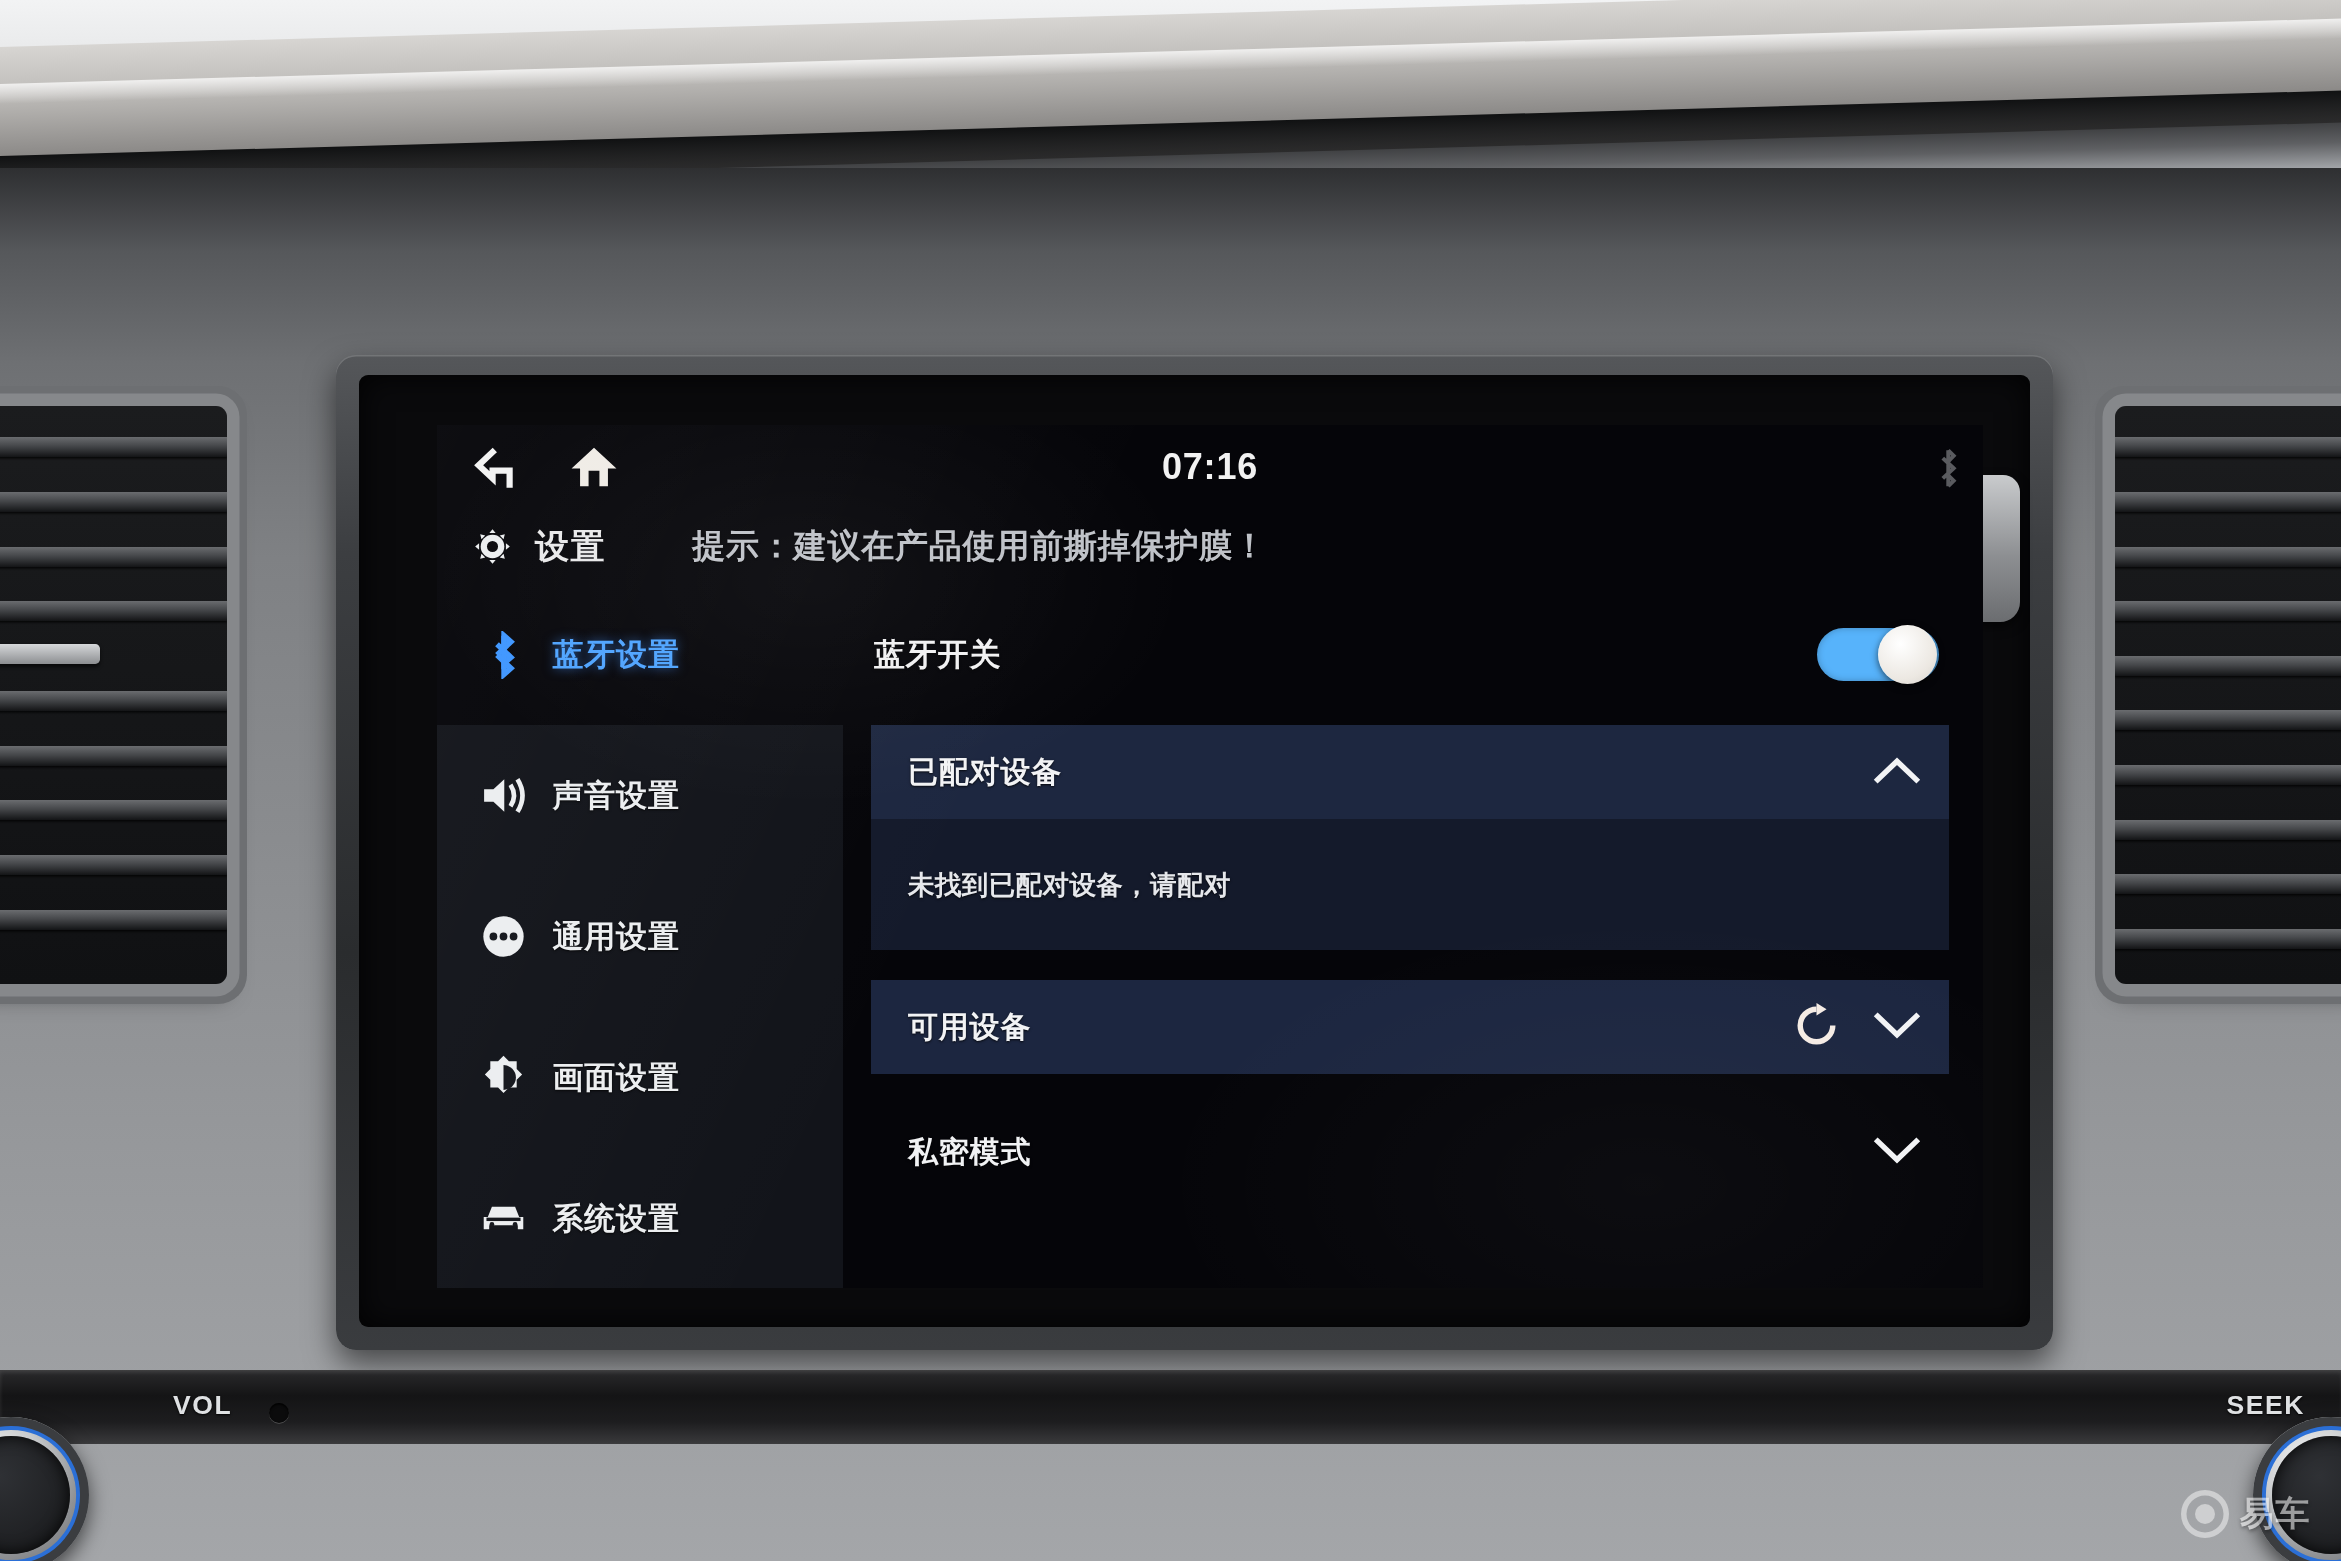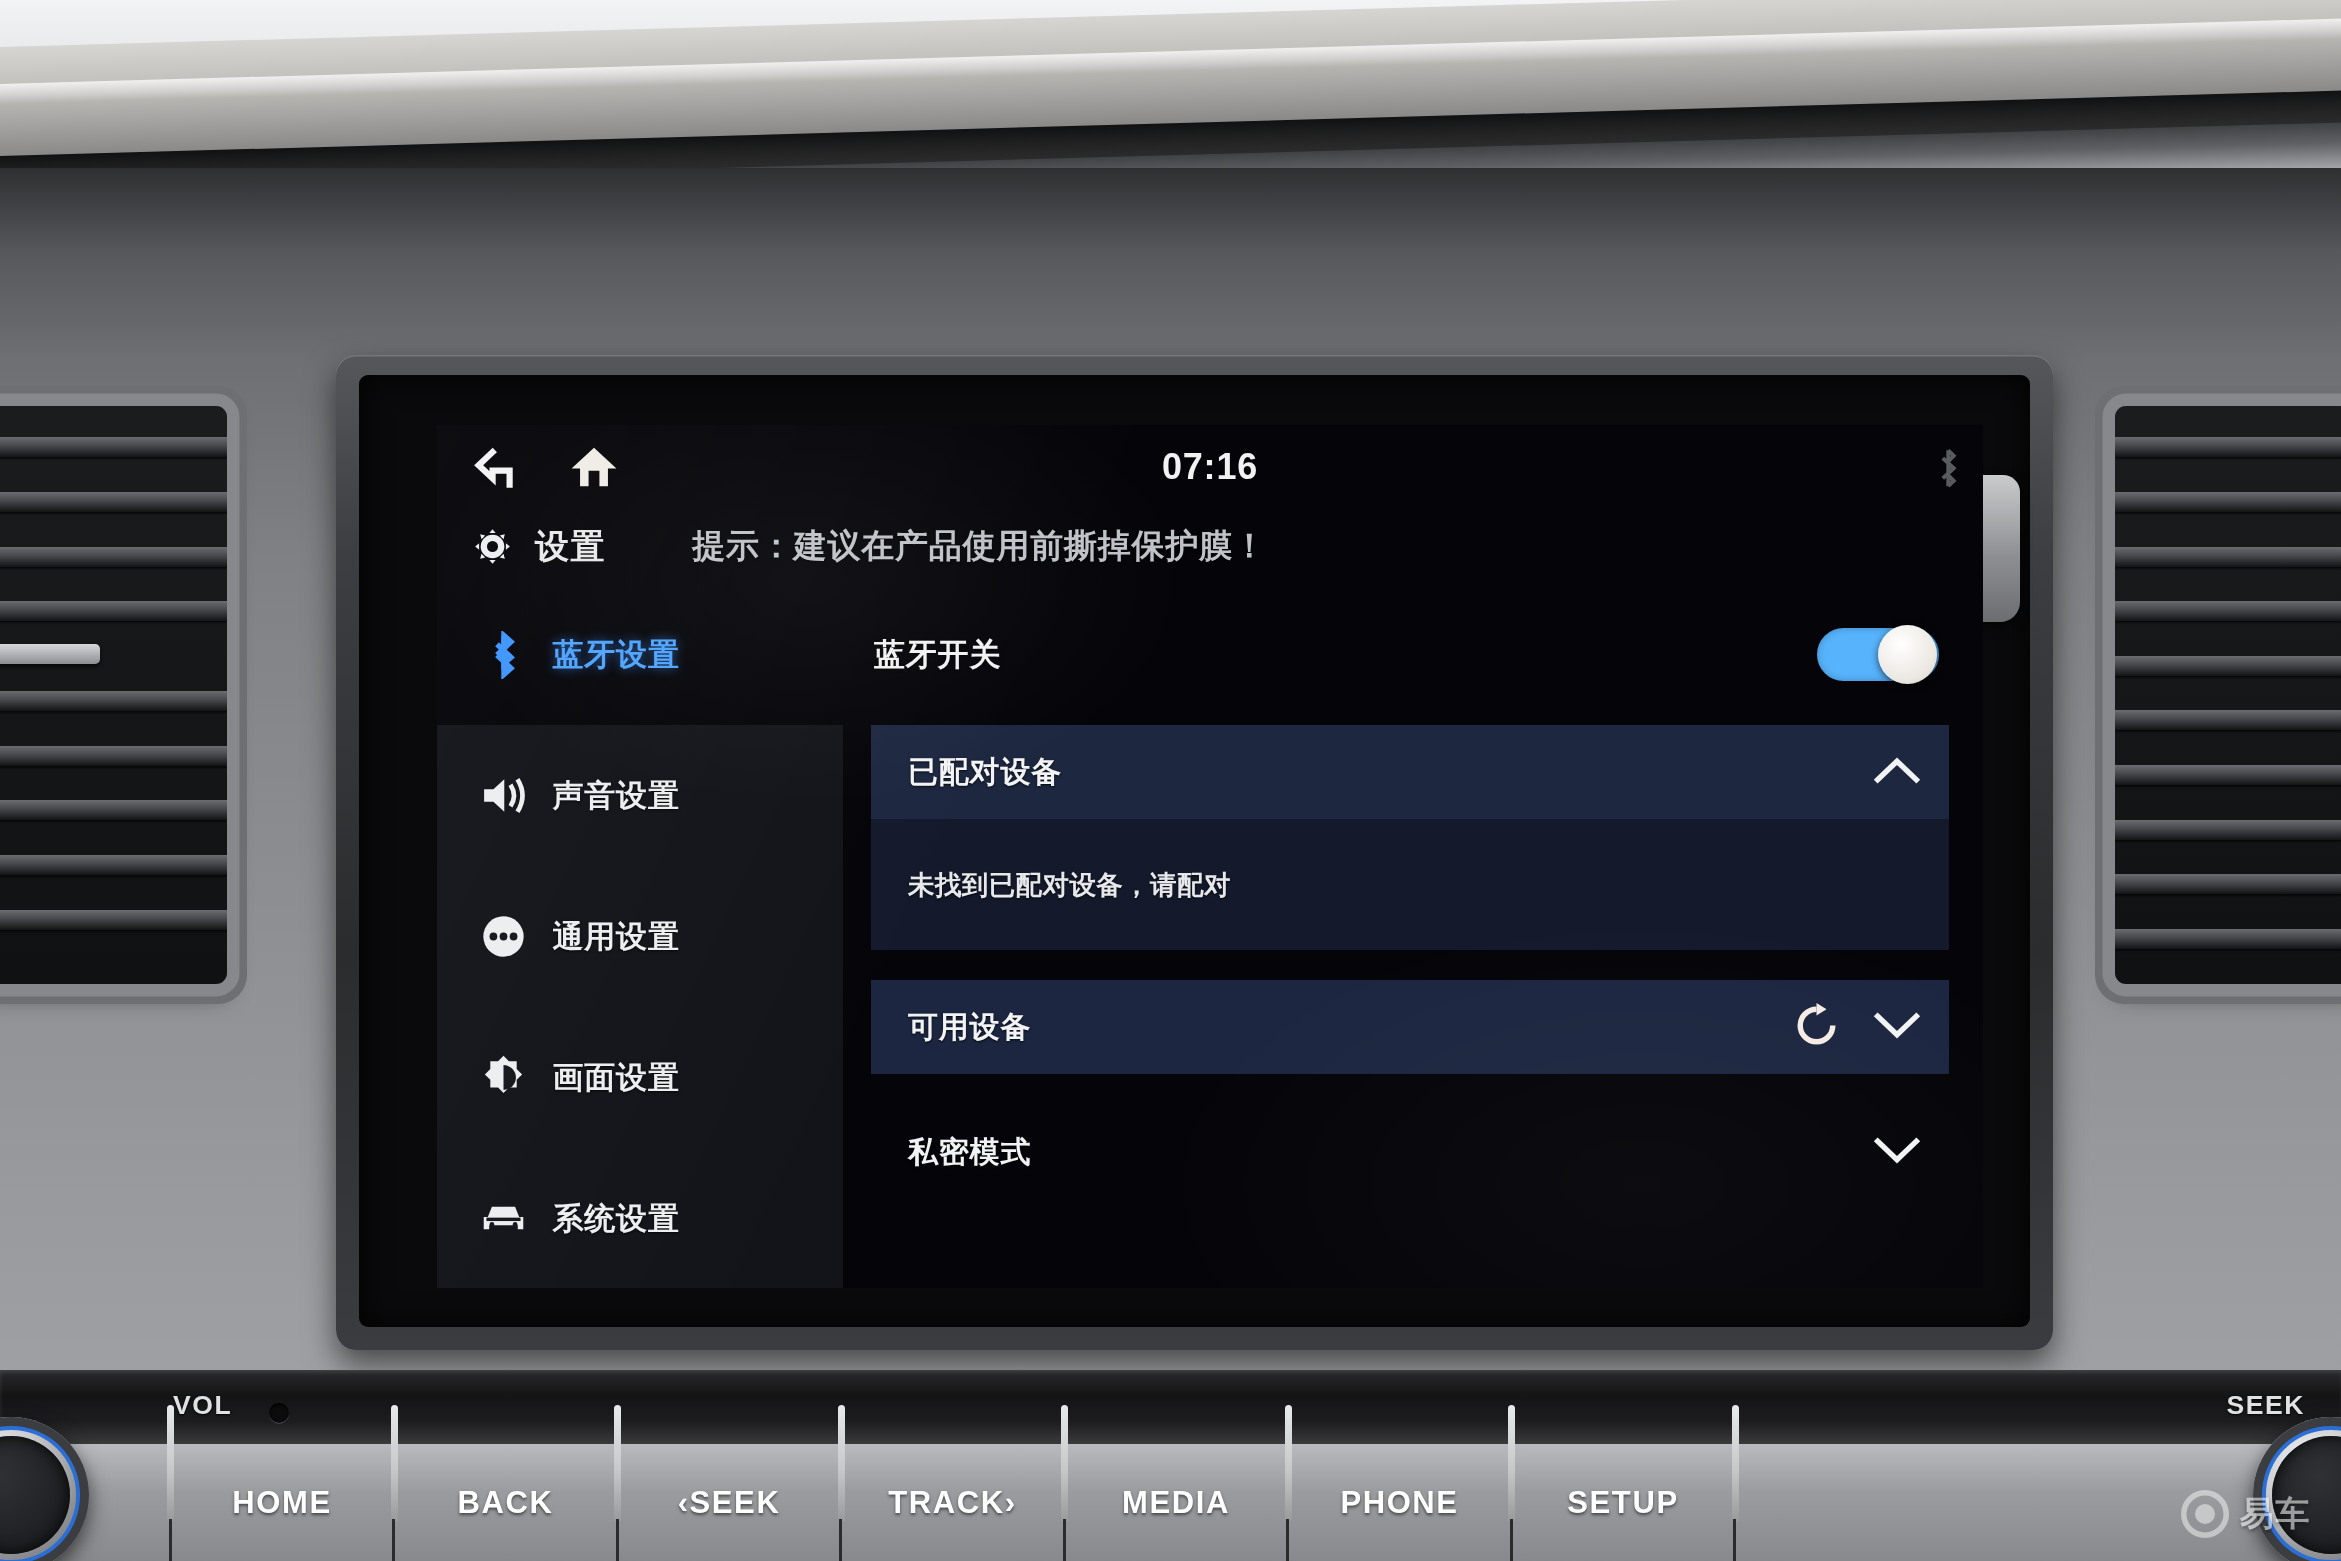--- a/index.html
+++ b/index.html
@@ -480,39 +480,20 @@
       </div>
     </div>
   </div>
 
   <div class="hardstrip">
     <span class="vol-label">VOL</span>
     <span class="mic-hole"></span>
     <span class="tune-label">SEEK</span>
   </div>
 
-  <div class="buttonbar">
-    <div class="btn-row" id="btnrow">
-        <div class="divider"></div>
-        <div class="hard-btn">HOME</div>
-        <div class="divider"></div>
-        <div class="hard-btn">BACK</div>
-        <div class="divider"></div>
-        <div class="hard-btn">‹SEEK</div>
-        <div class="divider"></div>
-        <div class="hard-btn">TRACK›</div>
-        <div class="divider"></div>
-        <div class="hard-btn">MEDIA</div>
-        <div class="divider"></div>
-        <div class="hard-btn">PHONE</div>
-        <div class="divider"></div>
-        <div class="hard-btn">SETUP</div>
-        <div class="divider"></div>
-      </div>
-  </div>
 
   <div class="knob-big l">
     <div class="blue"></div>
       <div class="ring"></div>
   </div>
   <div class="knob-big r">
     <div class="blue"></div>
       <div class="ring"></div>
   </div>
 

